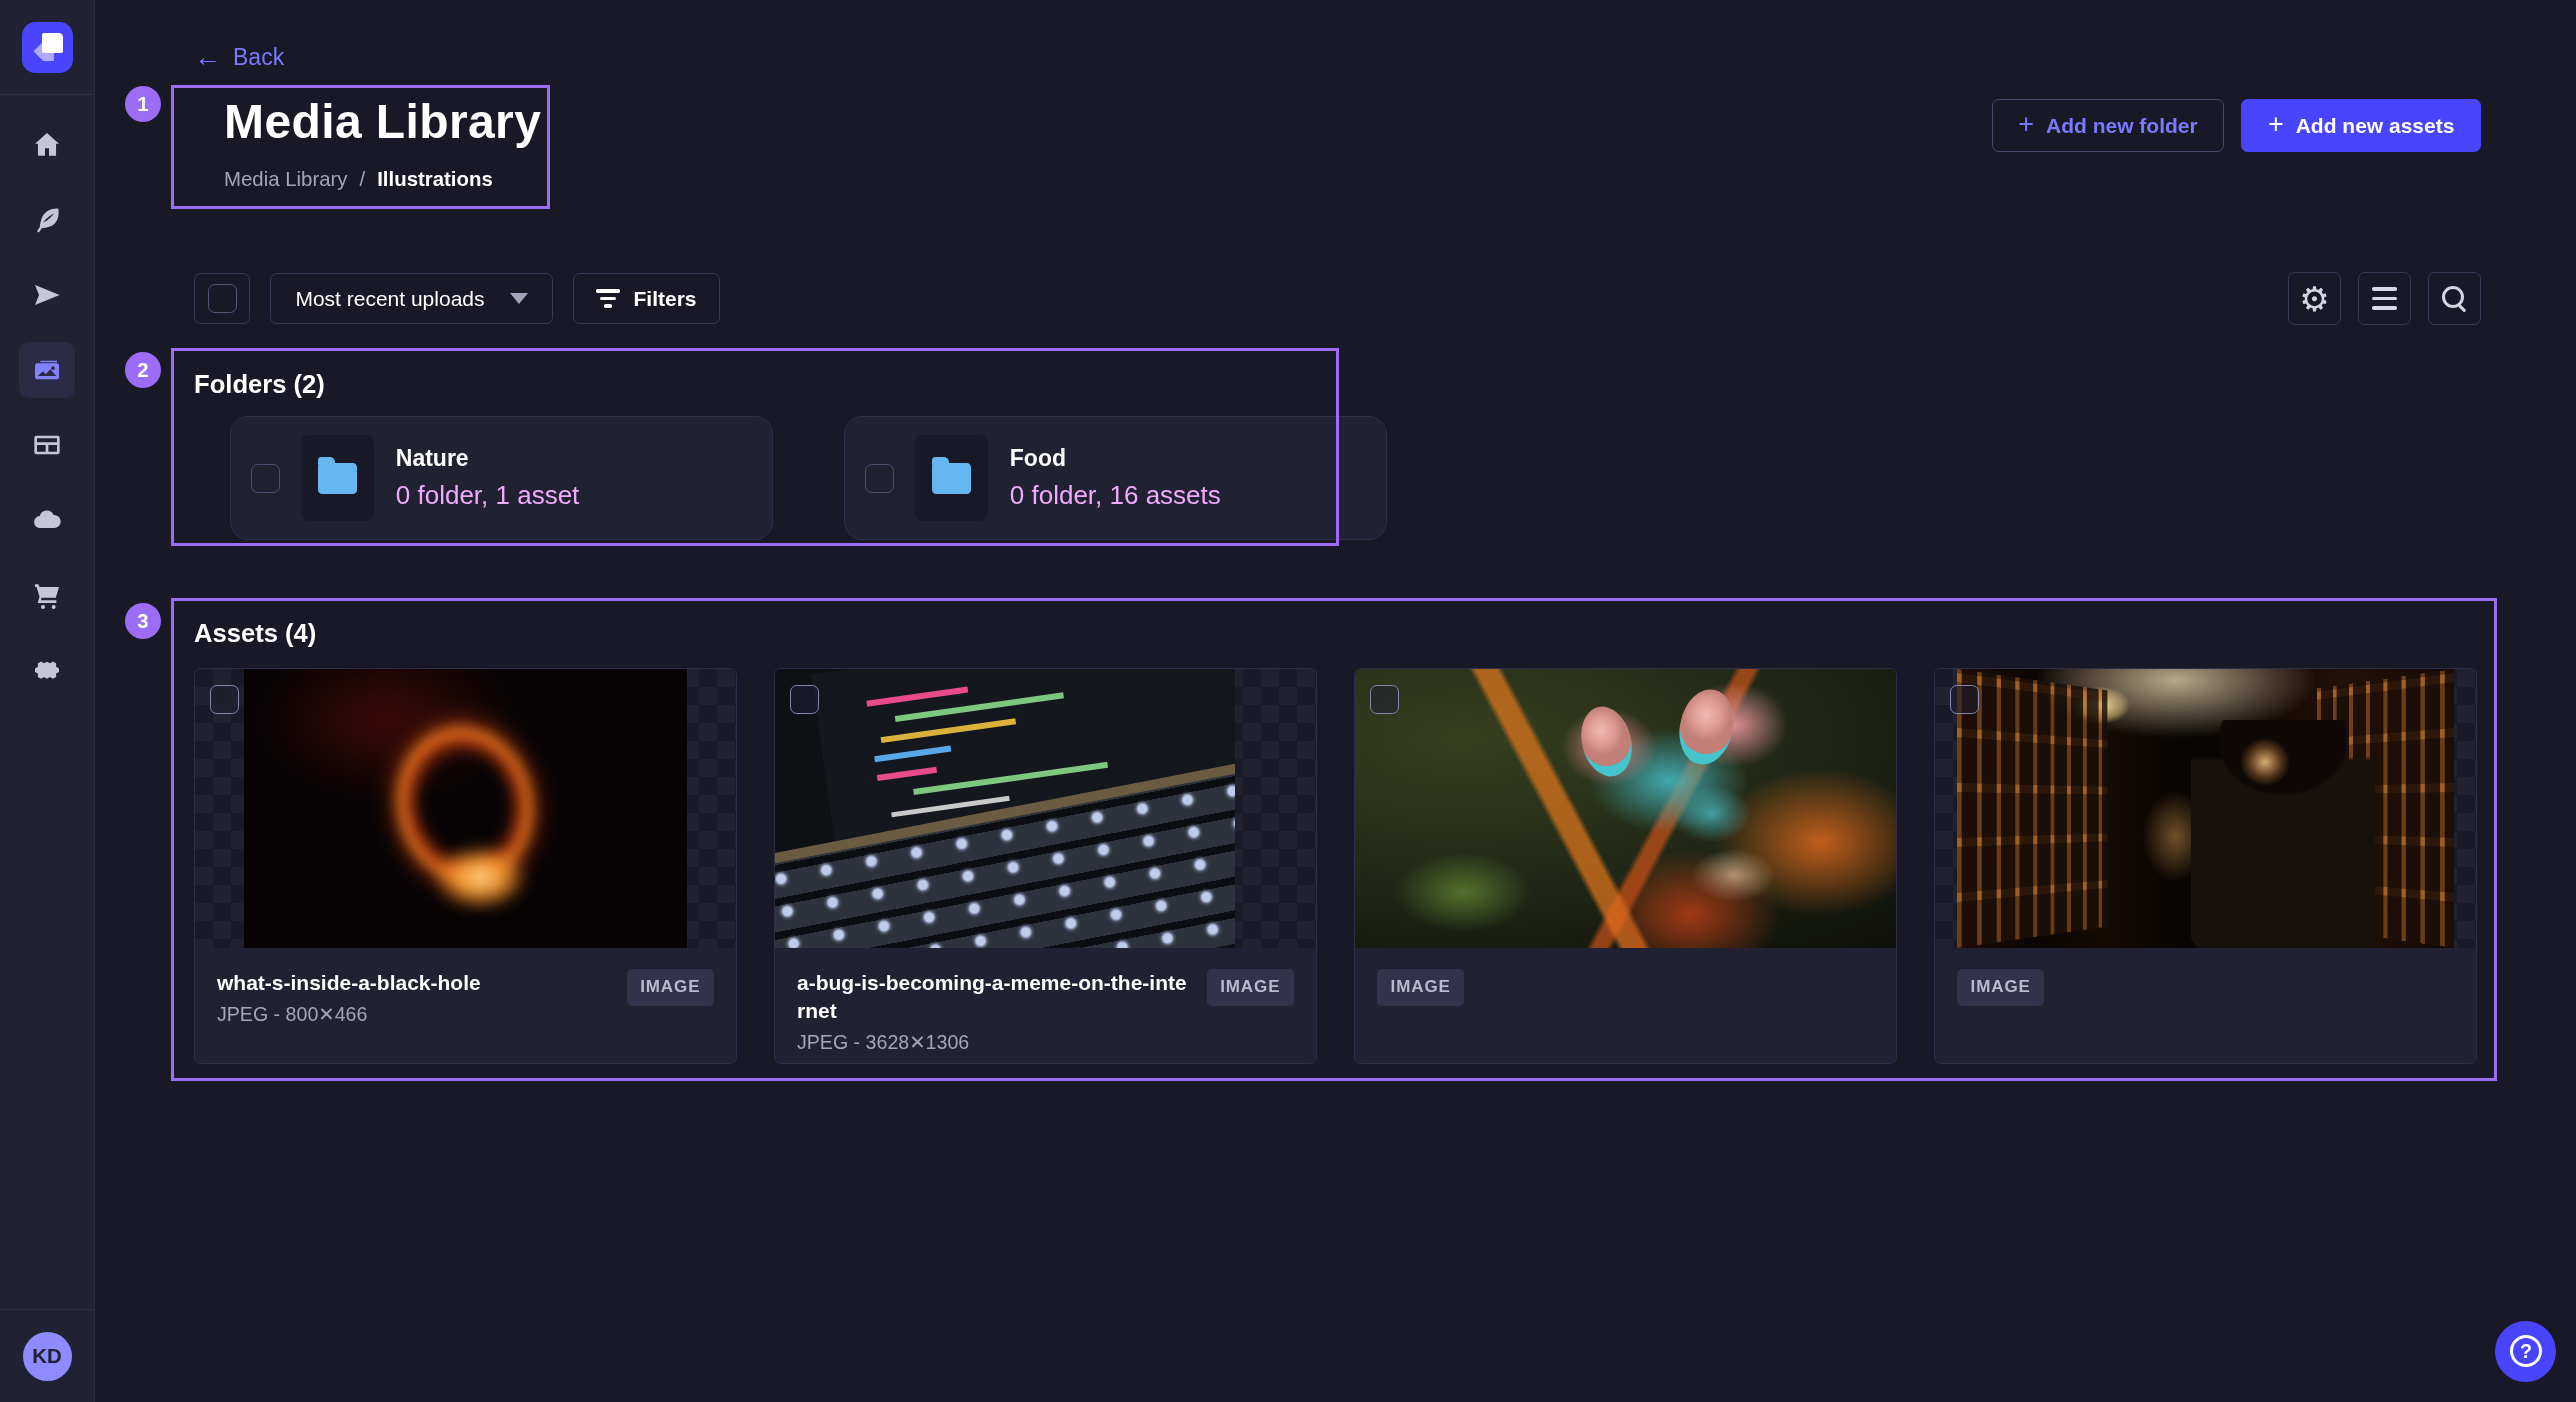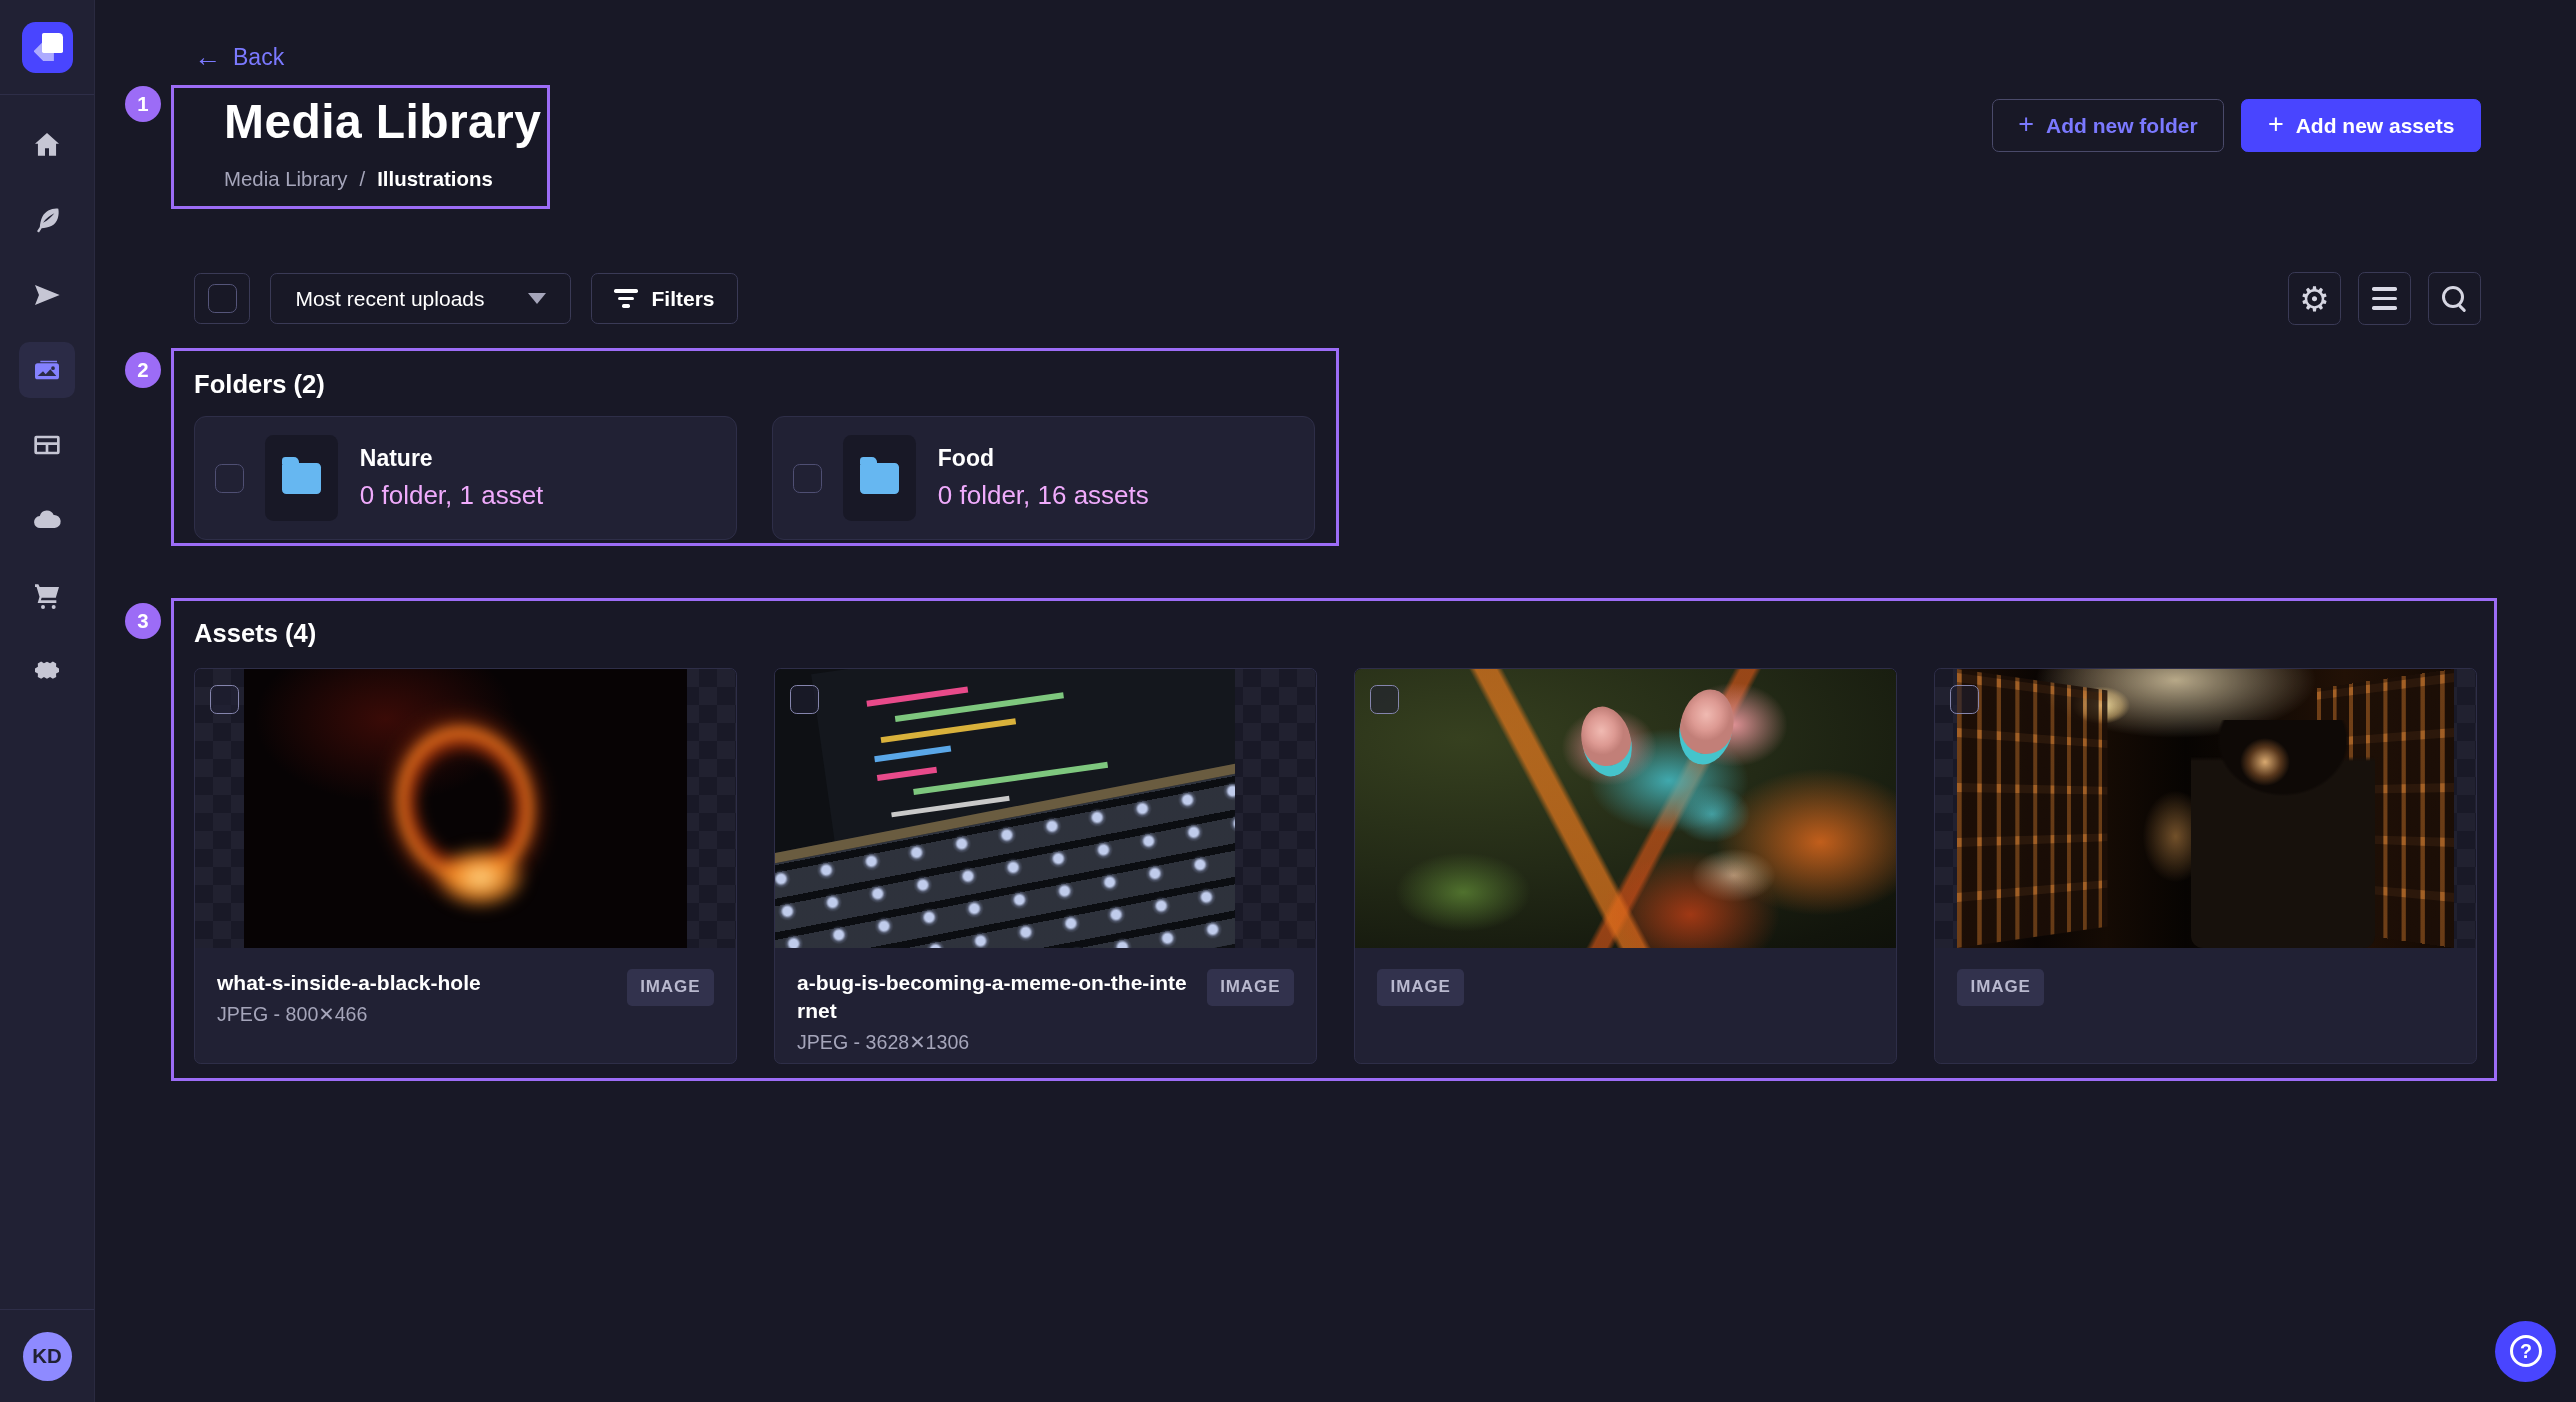--- a/index.html
+++ b/index.html
@@ -88,21 +88,21 @@
   .check-wrap {
     width:56px; height:51px; border:0.9px solid #3a3a56; border-radius:6.8px;
     display:flex; align-items:center; justify-content:center; cursor:pointer;
   }
   .checkbox {
     width:29px; height:29px; border:1.7px solid #55557a; border-radius:6.8px;
     background:transparent;
   }
   .select {
     height:51px; border:0.9px solid #3a3a56; border-radius:6.8px;
-    display:flex; align-items:center; gap:43px; padding:0 24px;
+    display:flex; align-items:center; gap:25px; padding:0 24px;
     font-size:21px; color:#ffffff; cursor:pointer;
   }
   .chevron-down {
     width:0; height:0; border-left:9.4px solid transparent;
     border-right:9.4px solid transparent; border-top:11px solid #a5a5ba;
   }
   .btn-filters {
     height:51px; border:0.9px solid #3a3a56; border-radius:6.8px;
     display:flex; align-items:center; gap:13.6px; padding:0 22px;
     font-size:21px; font-weight:700; color:#ffffff; cursor:pointer;
@@ -144,22 +144,23 @@
   #ann2b { left:125px; top:352px; }
   #ann3 { left:171px; top:598px; width:2326px; height:483px; }
   #ann3b { left:125px; top:603px; }
 
   
   .folders-section { position:absolute; left:98px; top:370px; }
   .section-heading { font-size:25.6px; font-weight:600; }
   .folder-row { display:flex; gap:35px; margin-top:17px; }
   .folder-card {
     width:543px; height:124px; background:#212134; border:0.9px solid #2e2e48;
-    border-radius:12px; display:flex; align-items:center; padding:0 20.4px;
+    border-radius:18px; display:flex; align-items:center; padding:0 20.4px;
     cursor:pointer;
+    margin-left:36px;
   }
   .folder-card .checkbox { border-color:#4f4f73; }
   .folder-icon-wrap {
     width:73px; height:86px; border-radius:8.5px; background:#181826;
     margin-left:20.4px; display:flex; align-items:center; justify-content:center;
     flex-shrink:0;
   }
   .folder-glyph { position:relative; width:39px; height:31px; background:#66b7f1; border-radius:2.6px 4.3px 4.3px 4.3px; }
   .folder-glyph::before {
     content:''; position:absolute; left:0; top:-6px; width:17px; height:7.7px;

